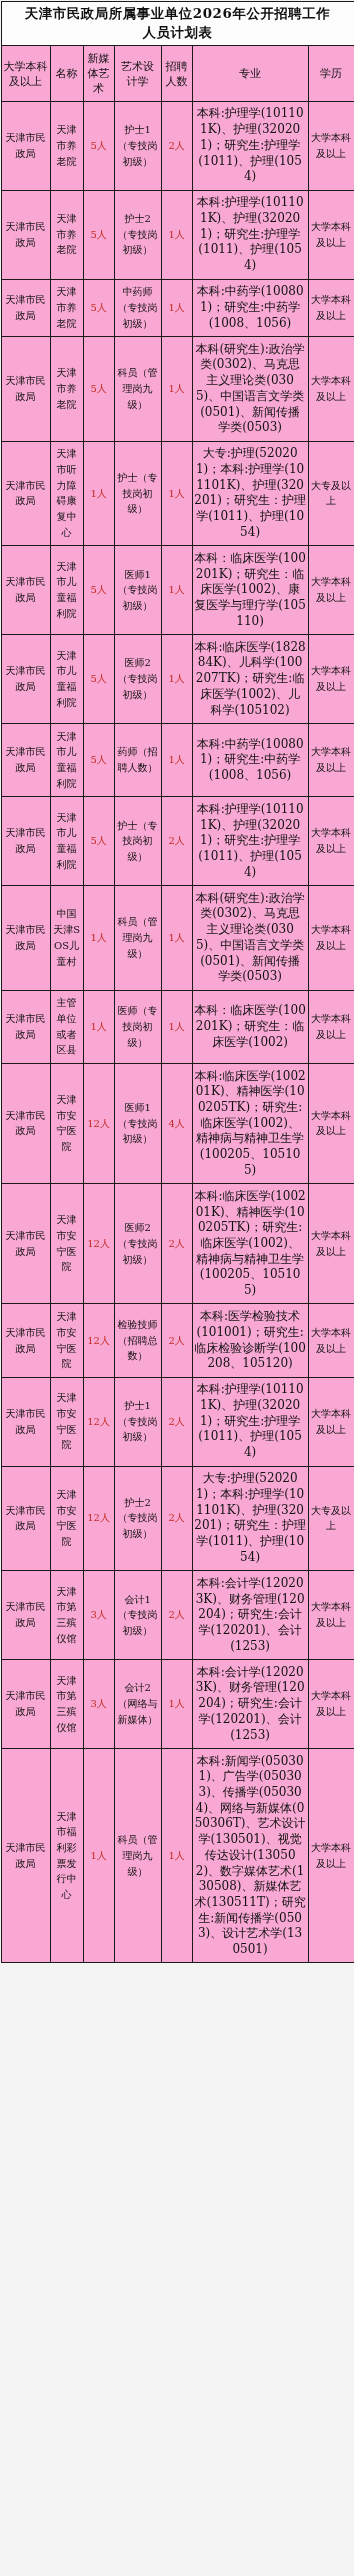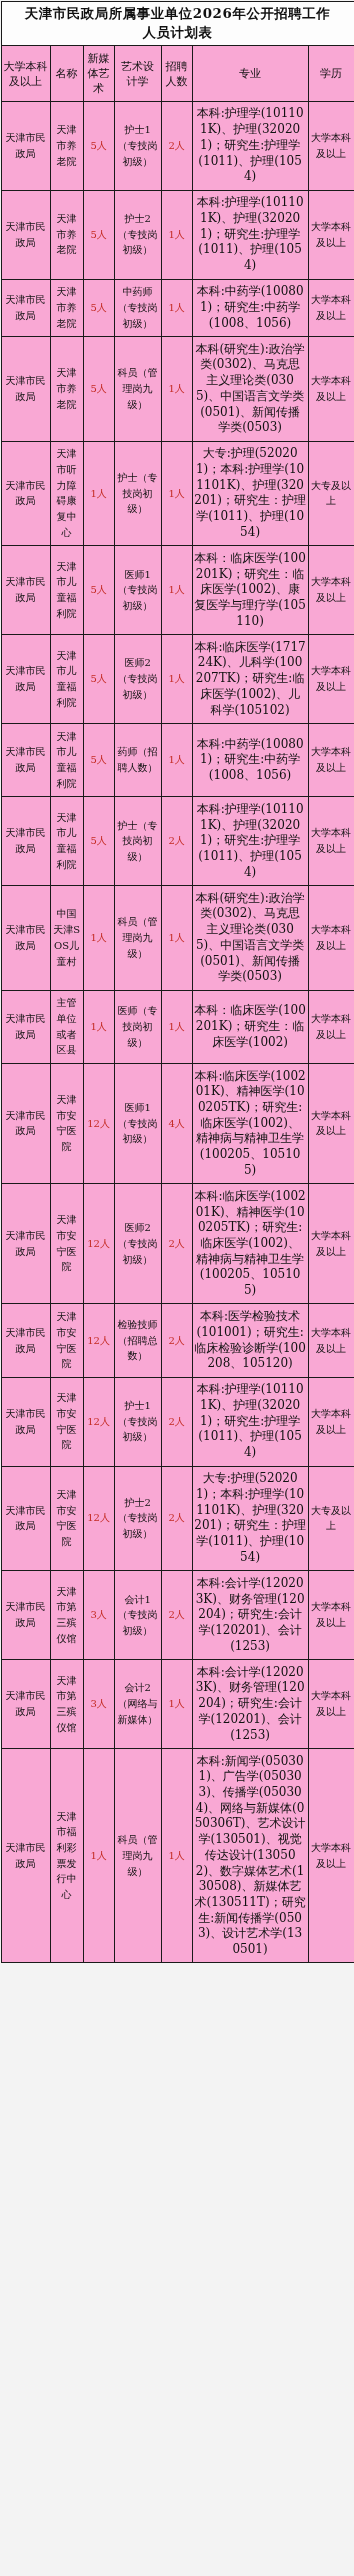--- a/index.html
+++ b/index.html
@@ -139,21 +139,21 @@
     <td class="major-cell">本科：临床医学(100201K)；研究生：临床医学(1002)、康复医学与理疗学(105110)</td>
     <td>大学本科及以上</td>
   </tr>
 
   <tr>
     <td>天津市民政局</td>
     <td>天津市儿童福利院</td>
     <td class="count-red">5人</td>
     <td>医师2（专技岗初级）</td>
     <td class="count-red">1人</td>
-    <td class="major-cell">本科:临床医学(171724K)、儿科学(100207TK)；研究生:临床医学(1002)、儿科学(105102)</td>
+    <td class="major-cell">本科:临床医学(182884K)、儿科学(100207TK)；研究生:临床医学(1002)、儿科学(105102)</td>
     <td>大学本科及以上</td>
   </tr>
 
   <tr>
     <td>天津市民政局</td>
     <td>天津市儿童福利院</td>
     <td class="count-red">5人</td>
     <td>药师（招聘人数）</td>
     <td class="count-red">1人</td>
     <td class="major-cell">本科:中药学(100801)；研究生:中药学(1008、1056)</td>

